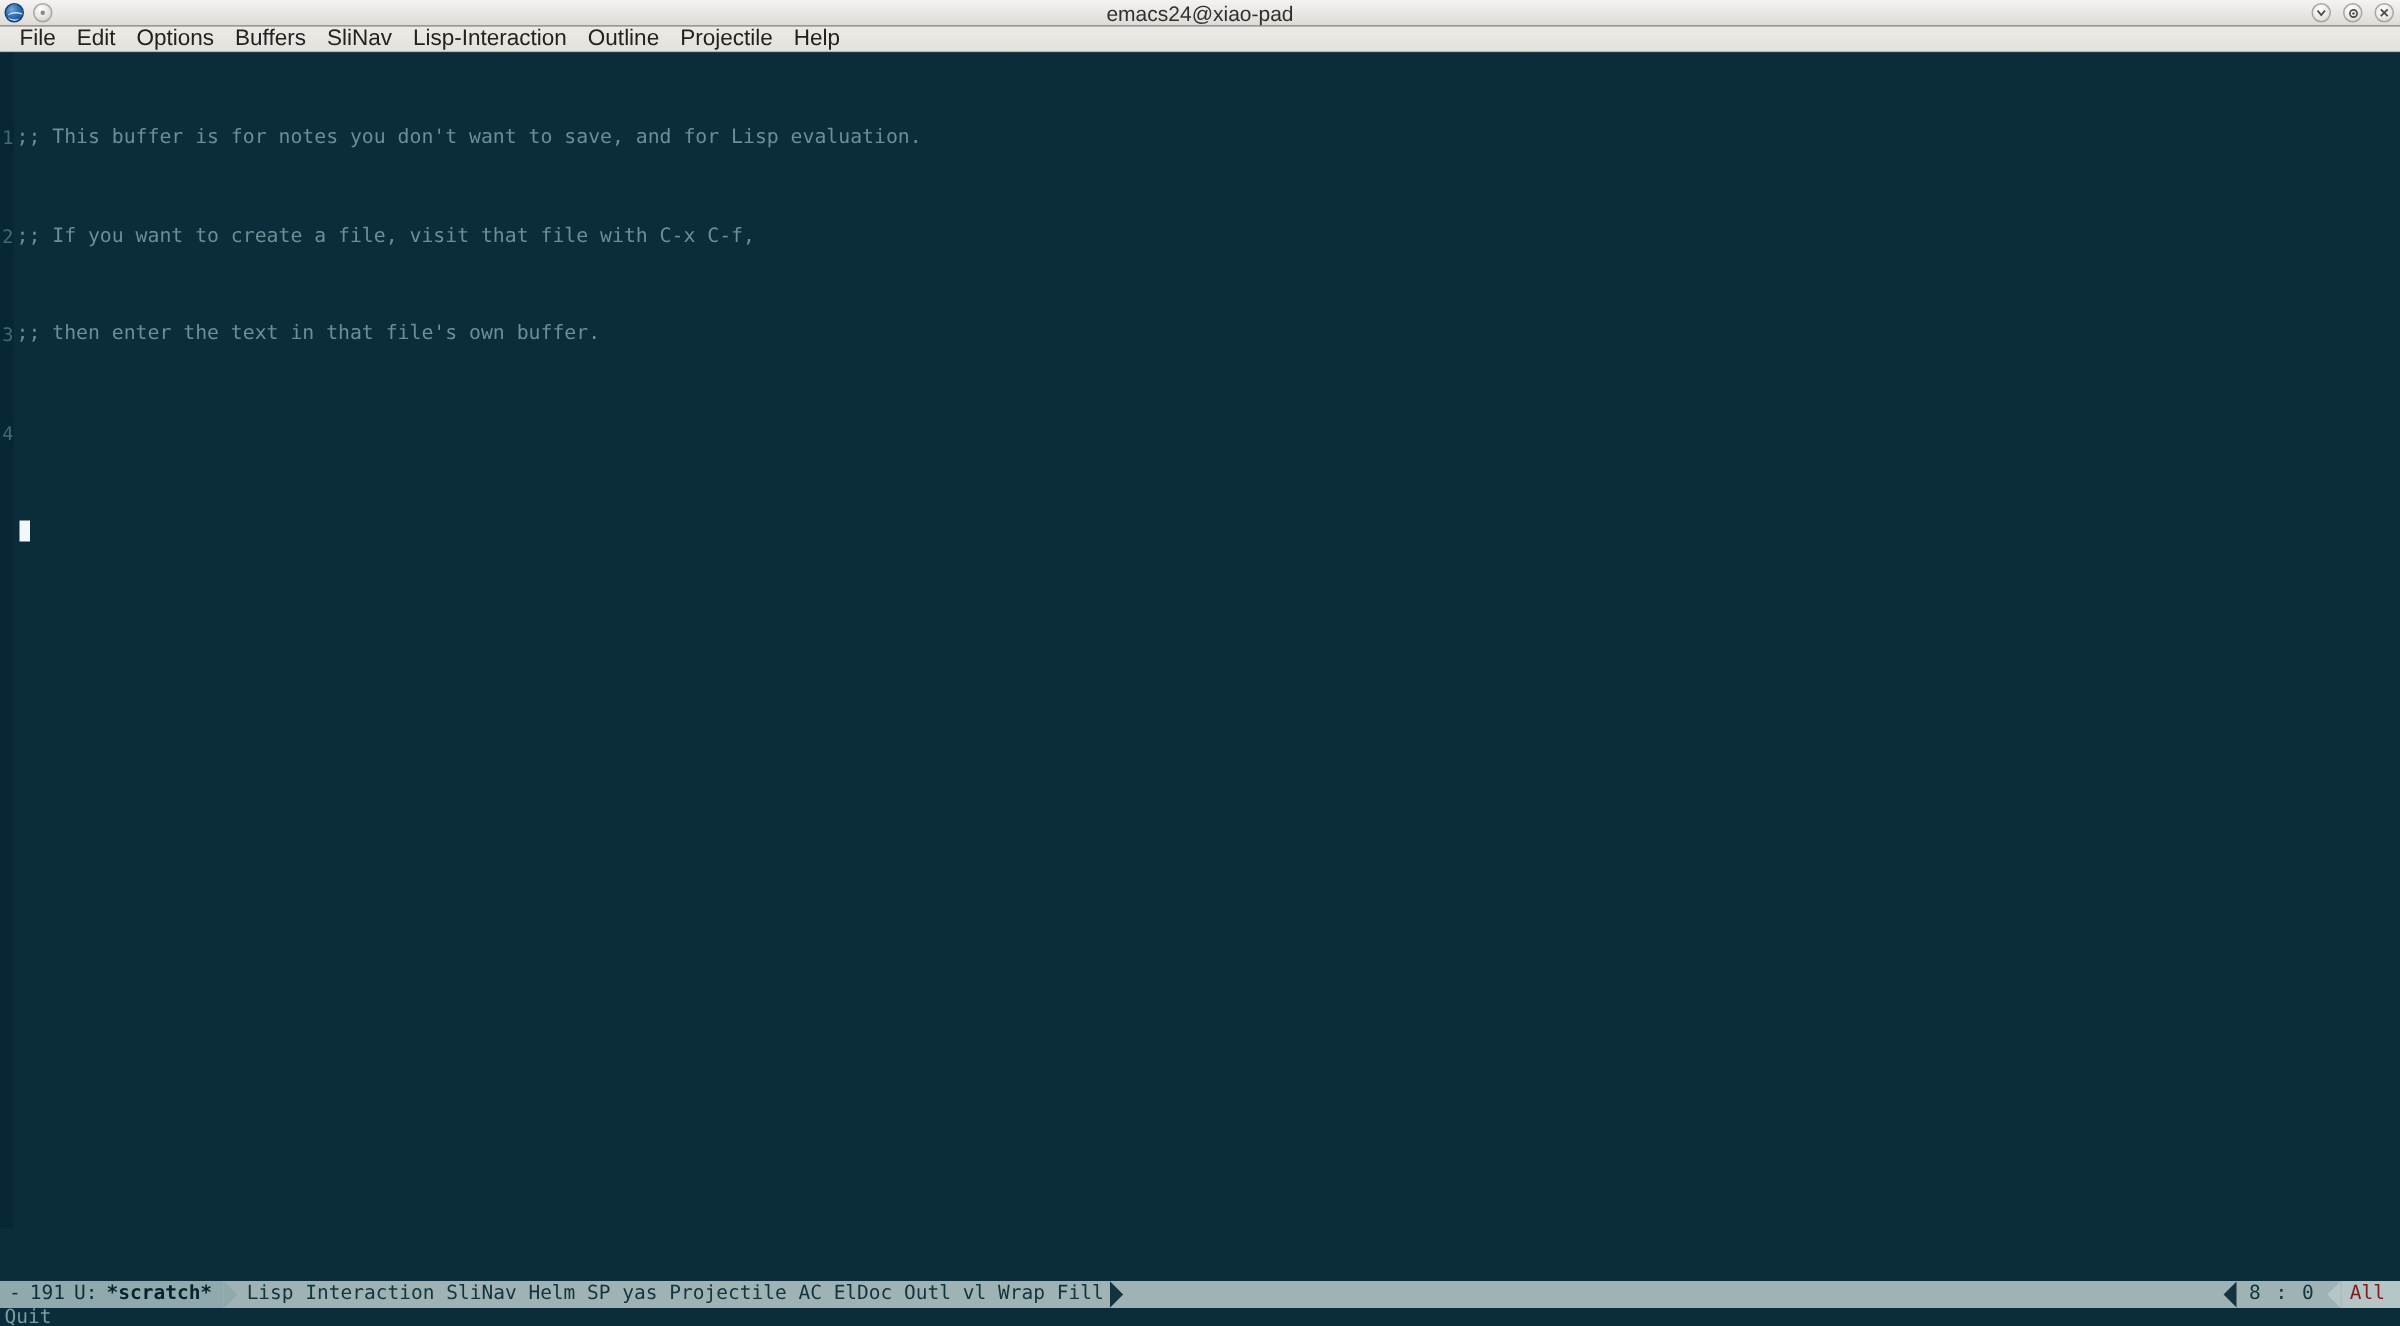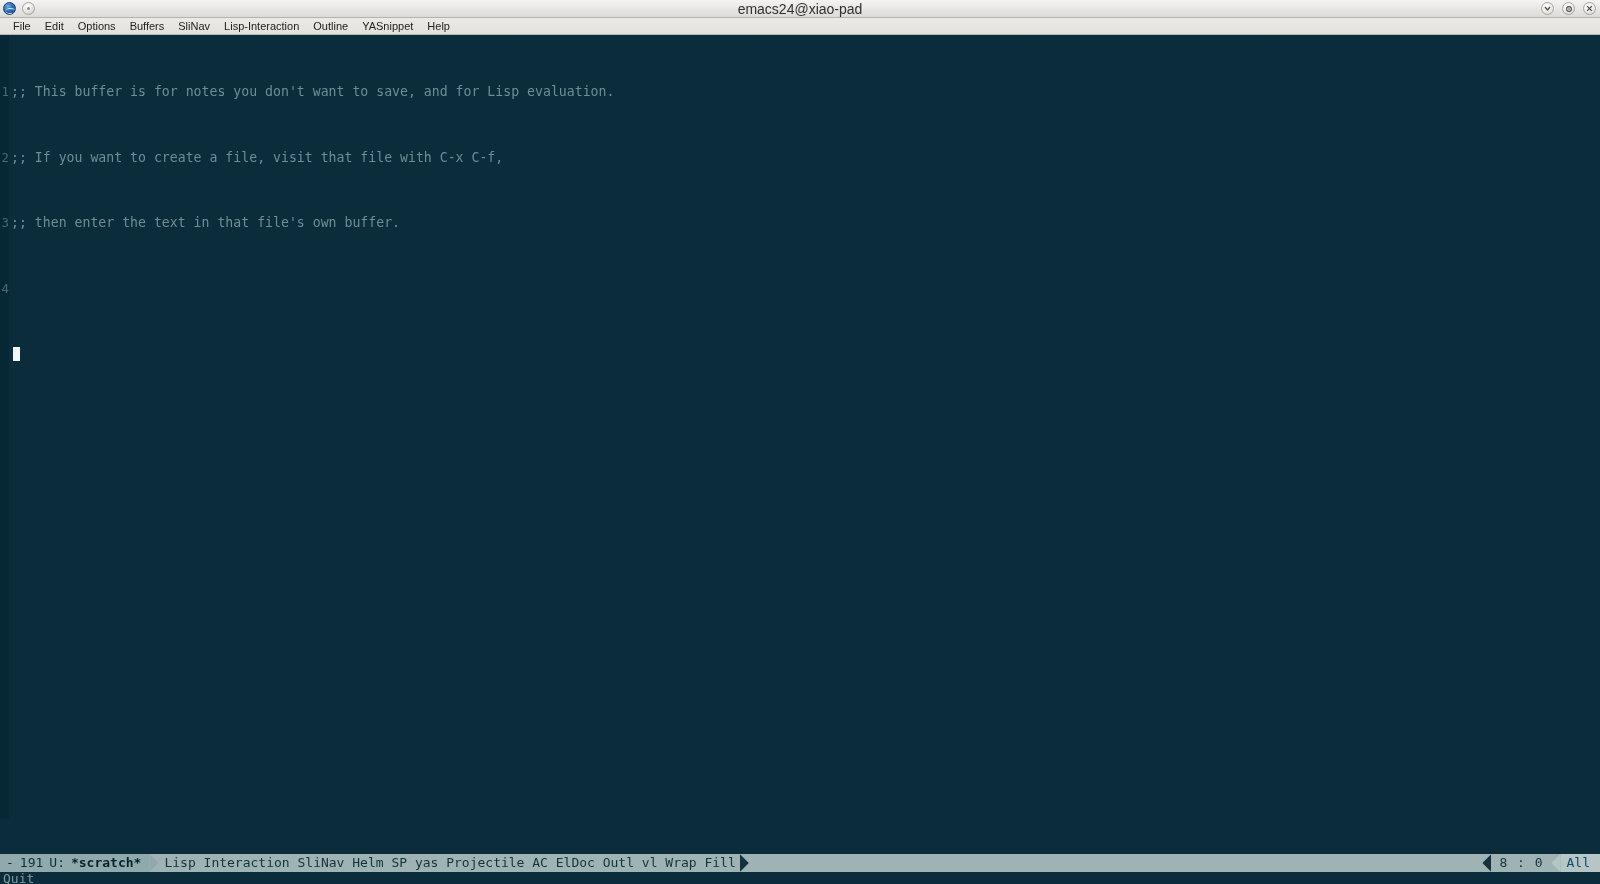--- a/index.html
+++ b/index.html
@@ -98,21 +98,21 @@
 
   
   .menubar {
     height: 16px;
     background: linear-gradient(to bottom, #eceae7 0%, #e4e1dd 100%);
     border-bottom: 1px solid #b9b6b1;
     display: flex;
     align-items: center;
     padding-left: 6px;
     font-family: "Liberation Sans", sans-serif;
-    font-size: 11px;
+    font-size: 15px;
     color: #23221f;
   }
   .menu-item {
     padding: 0 7px;
     line-height: 16px;
     white-space: nowrap;
     cursor: default;
   }
 
   
@@ -213,21 +213,21 @@
     background: #9fb3b5;
   }
   .ml-pos {
     background: #9fb3b5;
     color: #11343d;
     padding: 0 8px;
     letter-spacing: 1px;
   }
   .ml-all {
     background: #b6c6c7;
-    color: #0c4a6e;
+    color: #7f1d1d;
     padding: 0 10px 0 6px;
   }
   
   .arrow-r {
     width: 9px; height: 18px; flex: none;
     background: #9fb3b5;
     clip-path: polygon(0 0, 100% 50%, 0 100%);
   }
   .arrow-r.dark-on-light {
     background: #90a9ad;
@@ -308,21 +308,21 @@
 </div>
 
 <div class="menubar">
   <div class="menu-item">File</div>
   <div class="menu-item">Edit</div>
   <div class="menu-item">Options</div>
   <div class="menu-item">Buffers</div>
   <div class="menu-item">SliNav</div>
   <div class="menu-item">Lisp-Interaction</div>
   <div class="menu-item">Outline</div>
-  <div class="menu-item">YASnippet</div>
+  <div class="menu-item">Projectile</div>
   <div class="menu-item">Help</div>
 </div>
 
 <div class="frame">
 
   <div class="buffer">
     <div class="linum-col"></div>
     <div class="code">
 
       <div class="code-line">

